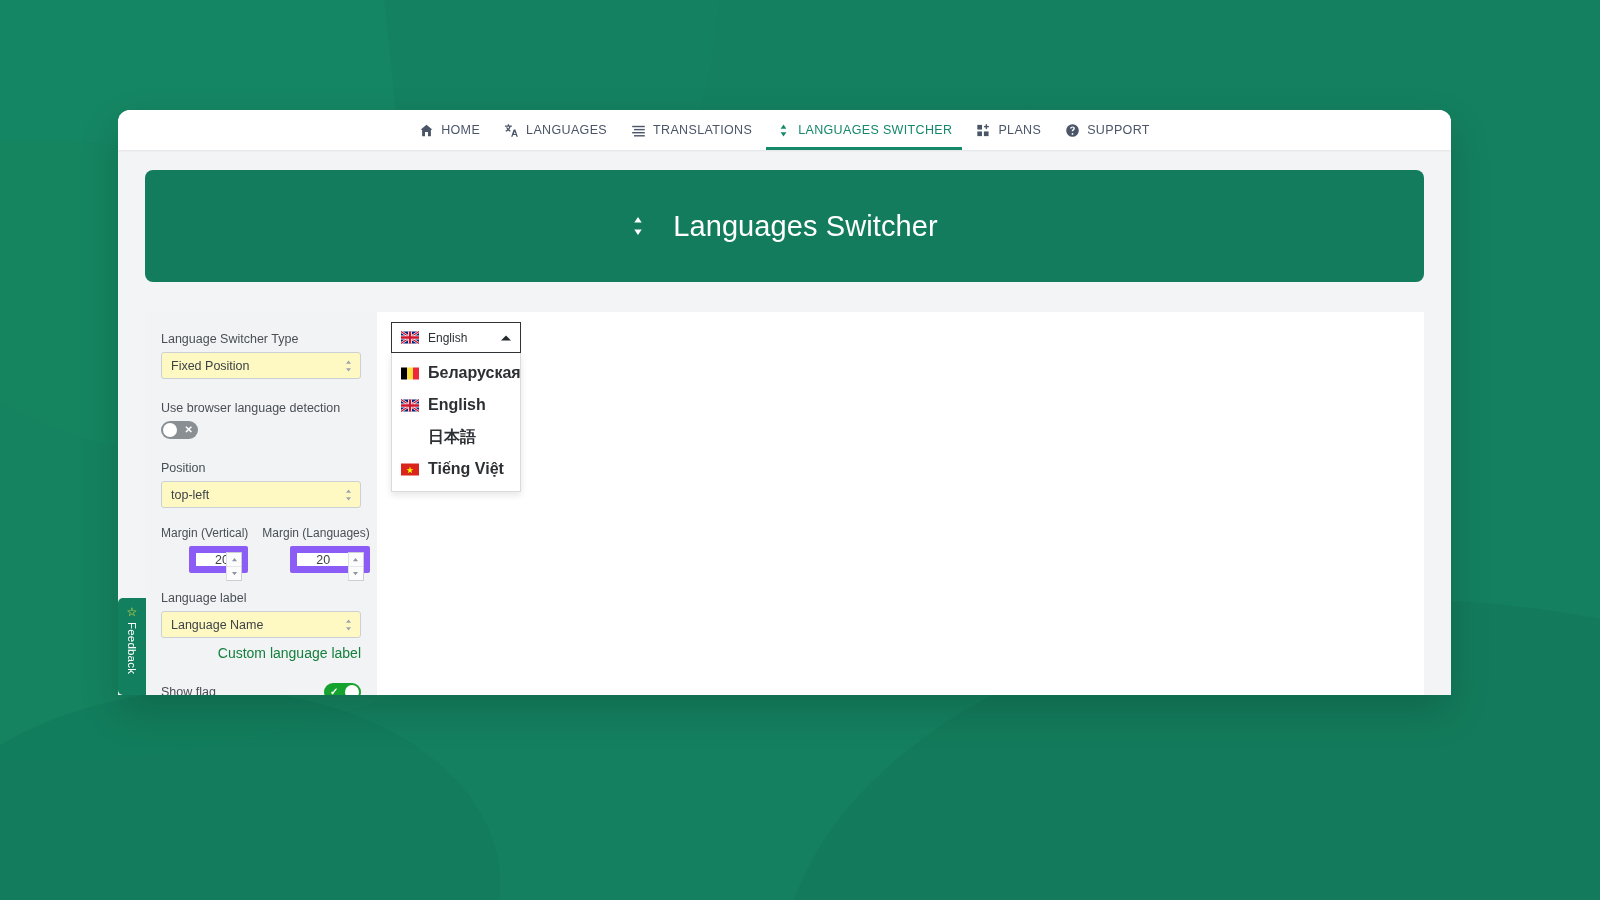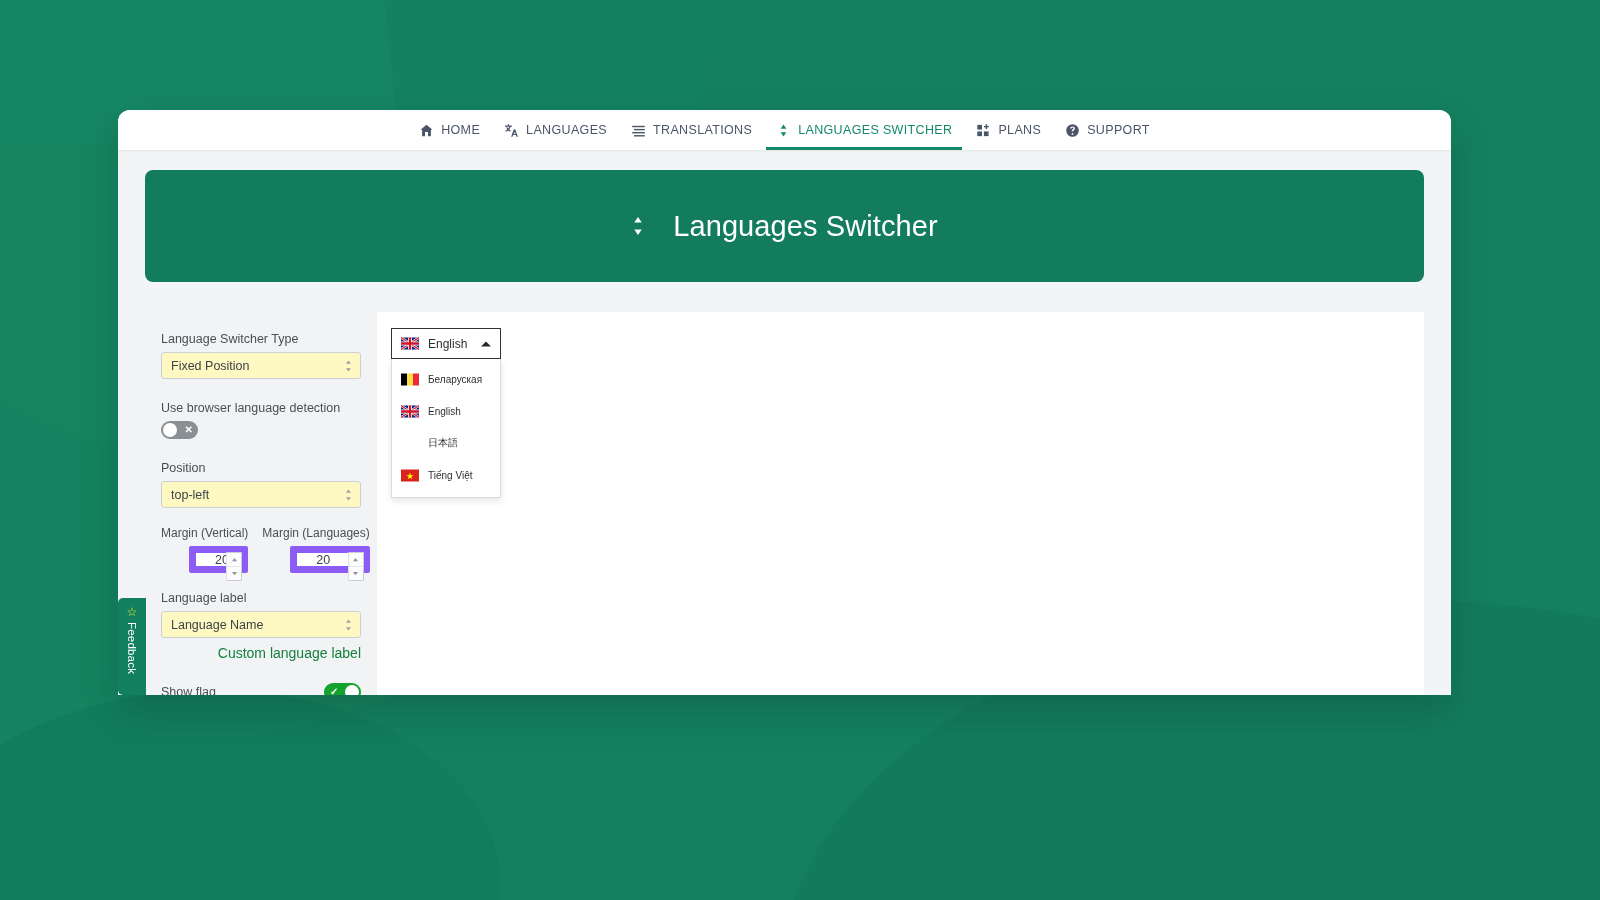--- a/index.html
+++ b/index.html
@@ -259,22 +259,22 @@
     display: flex;
     align-items: center;
     justify-content: space-between;
     margin-top: 22px;
   }
   .showflag-row .field-label { margin-bottom: 0; }
 
   
   .lang-widget {
     position: absolute;
-    left: 14px; top: 16px;
-    width: 110px;
+    left: 14px; top: 10px;
+    width: 130px;
     z-index: 5;
   }
   .lang-current {
     height: 31px;
     background: #ffffff;
     border: 1px solid #2f3335;
     display: flex;
     align-items: center;
     gap: 9px;
     padding: 0 8px 0 9px;
@@ -297,23 +297,24 @@
     border-top: none;
     box-shadow: 0 3px 7px rgba(0,0,0,.10);
     padding: 4px 0 6px 0;
   }
   .lang-item {
     display: flex;
     align-items: center;
     gap: 9px;
     height: 32px;
     padding: 0 9px;
-    font-size: 10px;
+    font-size: 16px;
     color: #2c3033;
     cursor: pointer;
+    font-weight: bold;
   }
   .lang-item .lang-name { white-space: nowrap; }
 
   .flag {
     width: 18px; height: 13px;
     flex: none;
     display: block;
     border: 0;
   }
   .flag.blank { background: transparent; }

